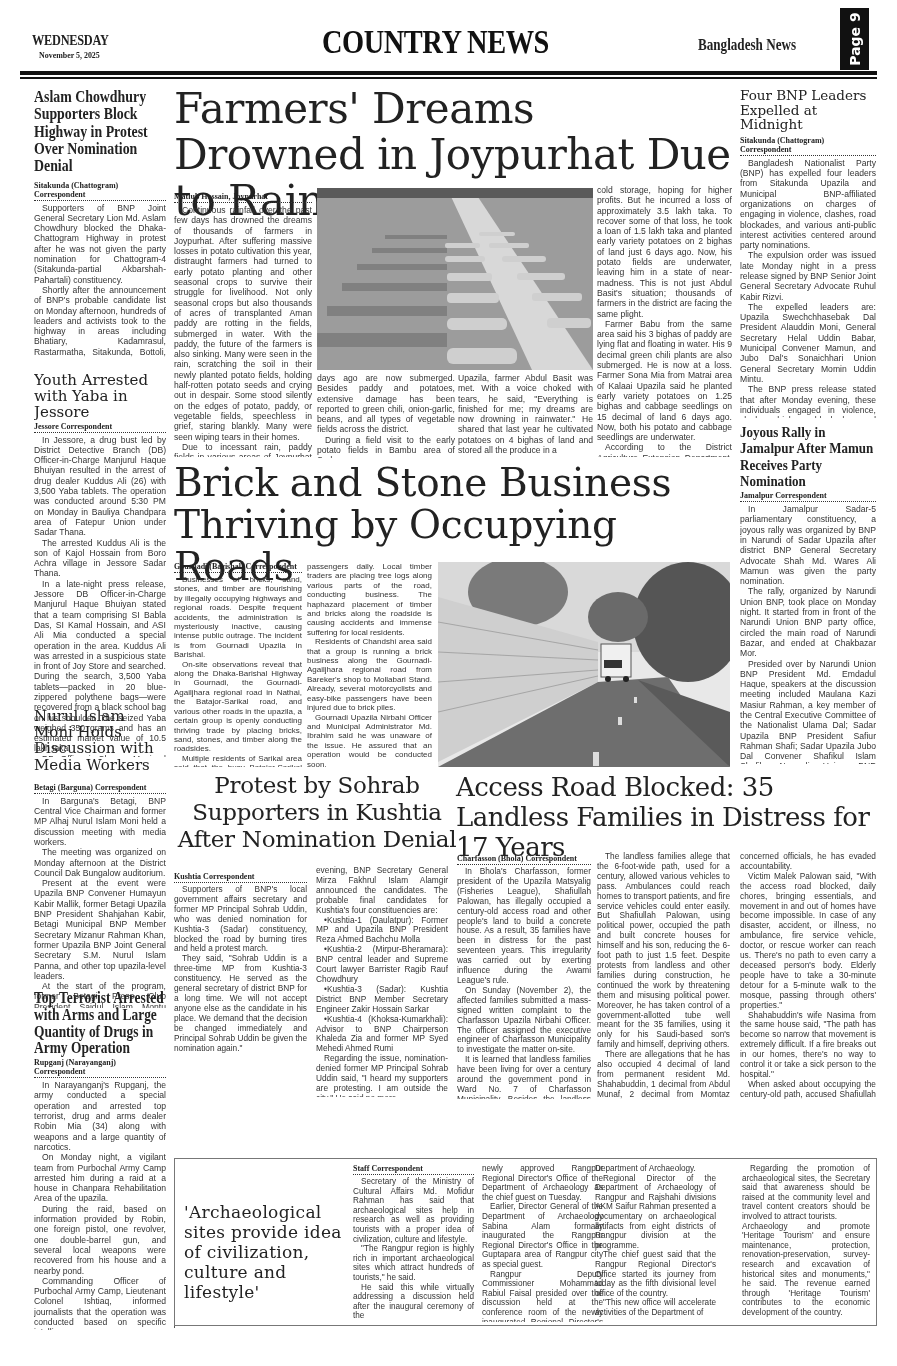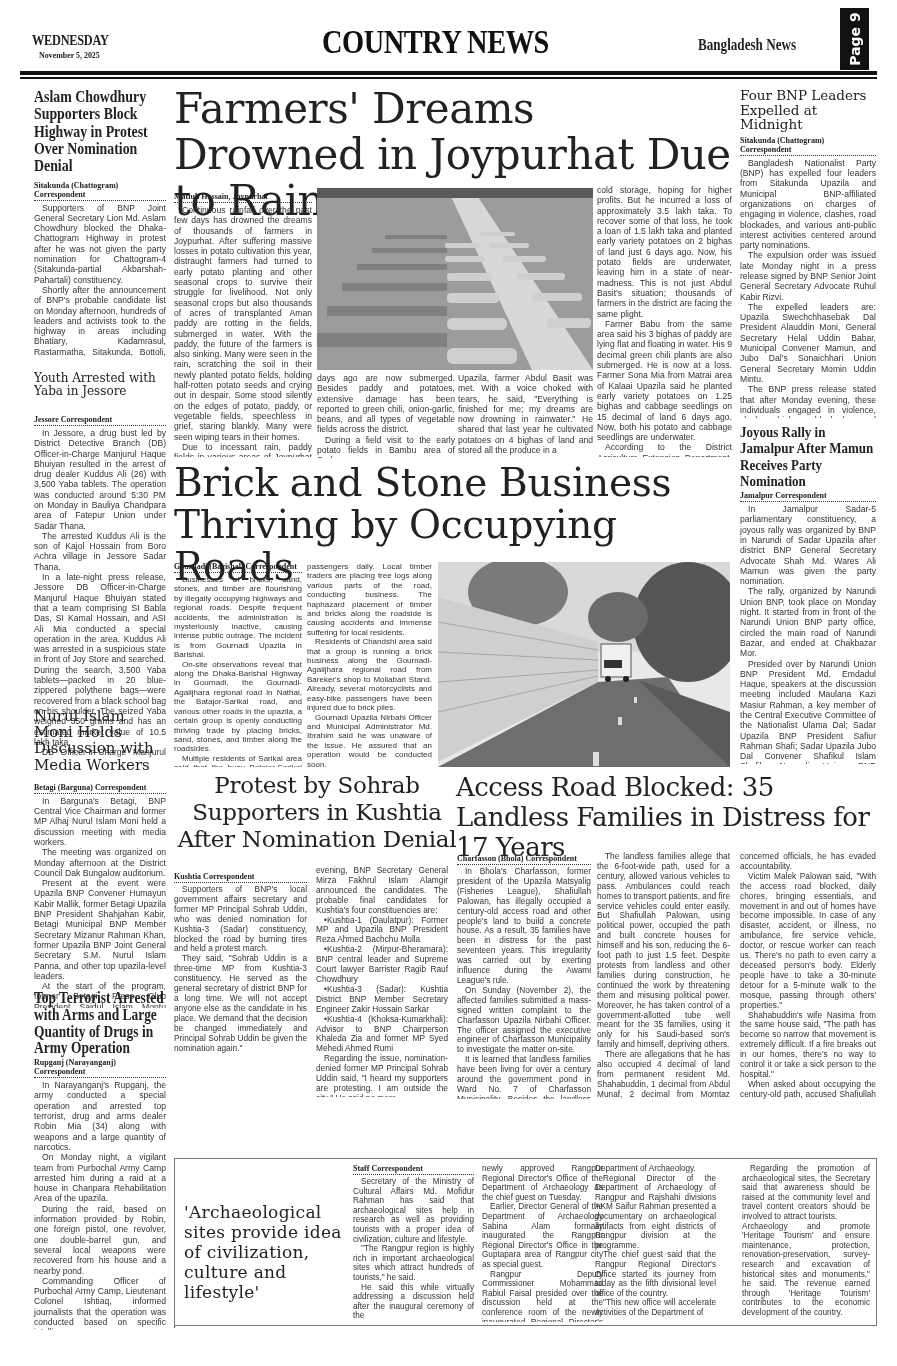--- a/index.html
+++ b/index.html
@@ -43,21 +43,21 @@
   <h2 class="hcond" style="font-size:16.5px;width:155px;transform:scaleX(0.84);margin-bottom:6px">Aslam Chowdhury Supporters Block Highway in Protest Over Nomination Denial</h2>
   <div class="byline">Sitakunda (Chattogram) Correspondent</div>
   <div class="body">
     <p>Supporters of BNP Joint General Secretary Lion Md. Aslam Chowdhury blocked the Dhaka-Chattogram Highway in protest after he was not given the party nomination for Chattogram-4 (Sitakunda-partial Akbarshah-Pahartali) constituency.</p>
     <p>Shortly after the announcement of BNP's probable candidate list on Monday afternoon, hundreds of leaders and activists took to the highway in areas including Bhatiary, Kadamrasul, Rastarmatha, Sitakunda, Bottoli, Teriyail, and Boro Darogahat. They burned tires on the road and chanted slogans, halting traffic in both directions and causing long traffic jams.</p>
 
   </div>
 </article>
 
 <article class="col" style="left:34px;top:372px;width:132px;height:385px">
-  <h2 class="hsoft" style="font-size:12px;margin-bottom:17px">Youth Arrested with Yaba in Jessore</h2>
+  <h2 class="hsoft" style="font-size:15px;margin-bottom:1px">Youth Arrested with Yaba in Jessore</h2>
   <div class="byline">Jessore Correspondent</div>
   <div class="body">
     <p>In Jessore, a drug bust led by District Detective Branch (DB) Officer-in-Charge Manjurul Haque Bhuiyan resulted in the arrest of drug dealer Kuddus Ali (26) with 3,500 Yaba tablets. The operation was conducted around 5:30 PM on Monday in Bauliya Chandpara area of Fatepur Union under Sadar Thana.</p>
     <p>The arrested Kuddus Ali is the son of Kajol Hossain from Boro Achra village in Jessore Sadar Thana.</p>
     <p>In a late-night press release, Jessore DB Officer-in-Charge Manjurul Haque Bhuiyan stated that a team comprising SI Babla Das, SI Kamal Hossain, and ASI Ali Mia conducted a special operation in the area. Kuddus Ali was arrested in a suspicious state in front of Joy Store and searched. During the search, 3,500 Yaba tablets—packed in 20 blue-zippered polythene bags—were recovered from a black school bag on his shoulder. The seized Yaba weighed 350 grams and has an estimated market value of 10.5 lakh taka.</p>
     <p>DB Officer-in-Charge Manjurul Haque Bhuiyan further said that the arrested Kuddus Ali is a professional .</p>
   </div>
 </article>
 
 <article class="col" style="left:34px;top:708px;width:132px;height:300px">

